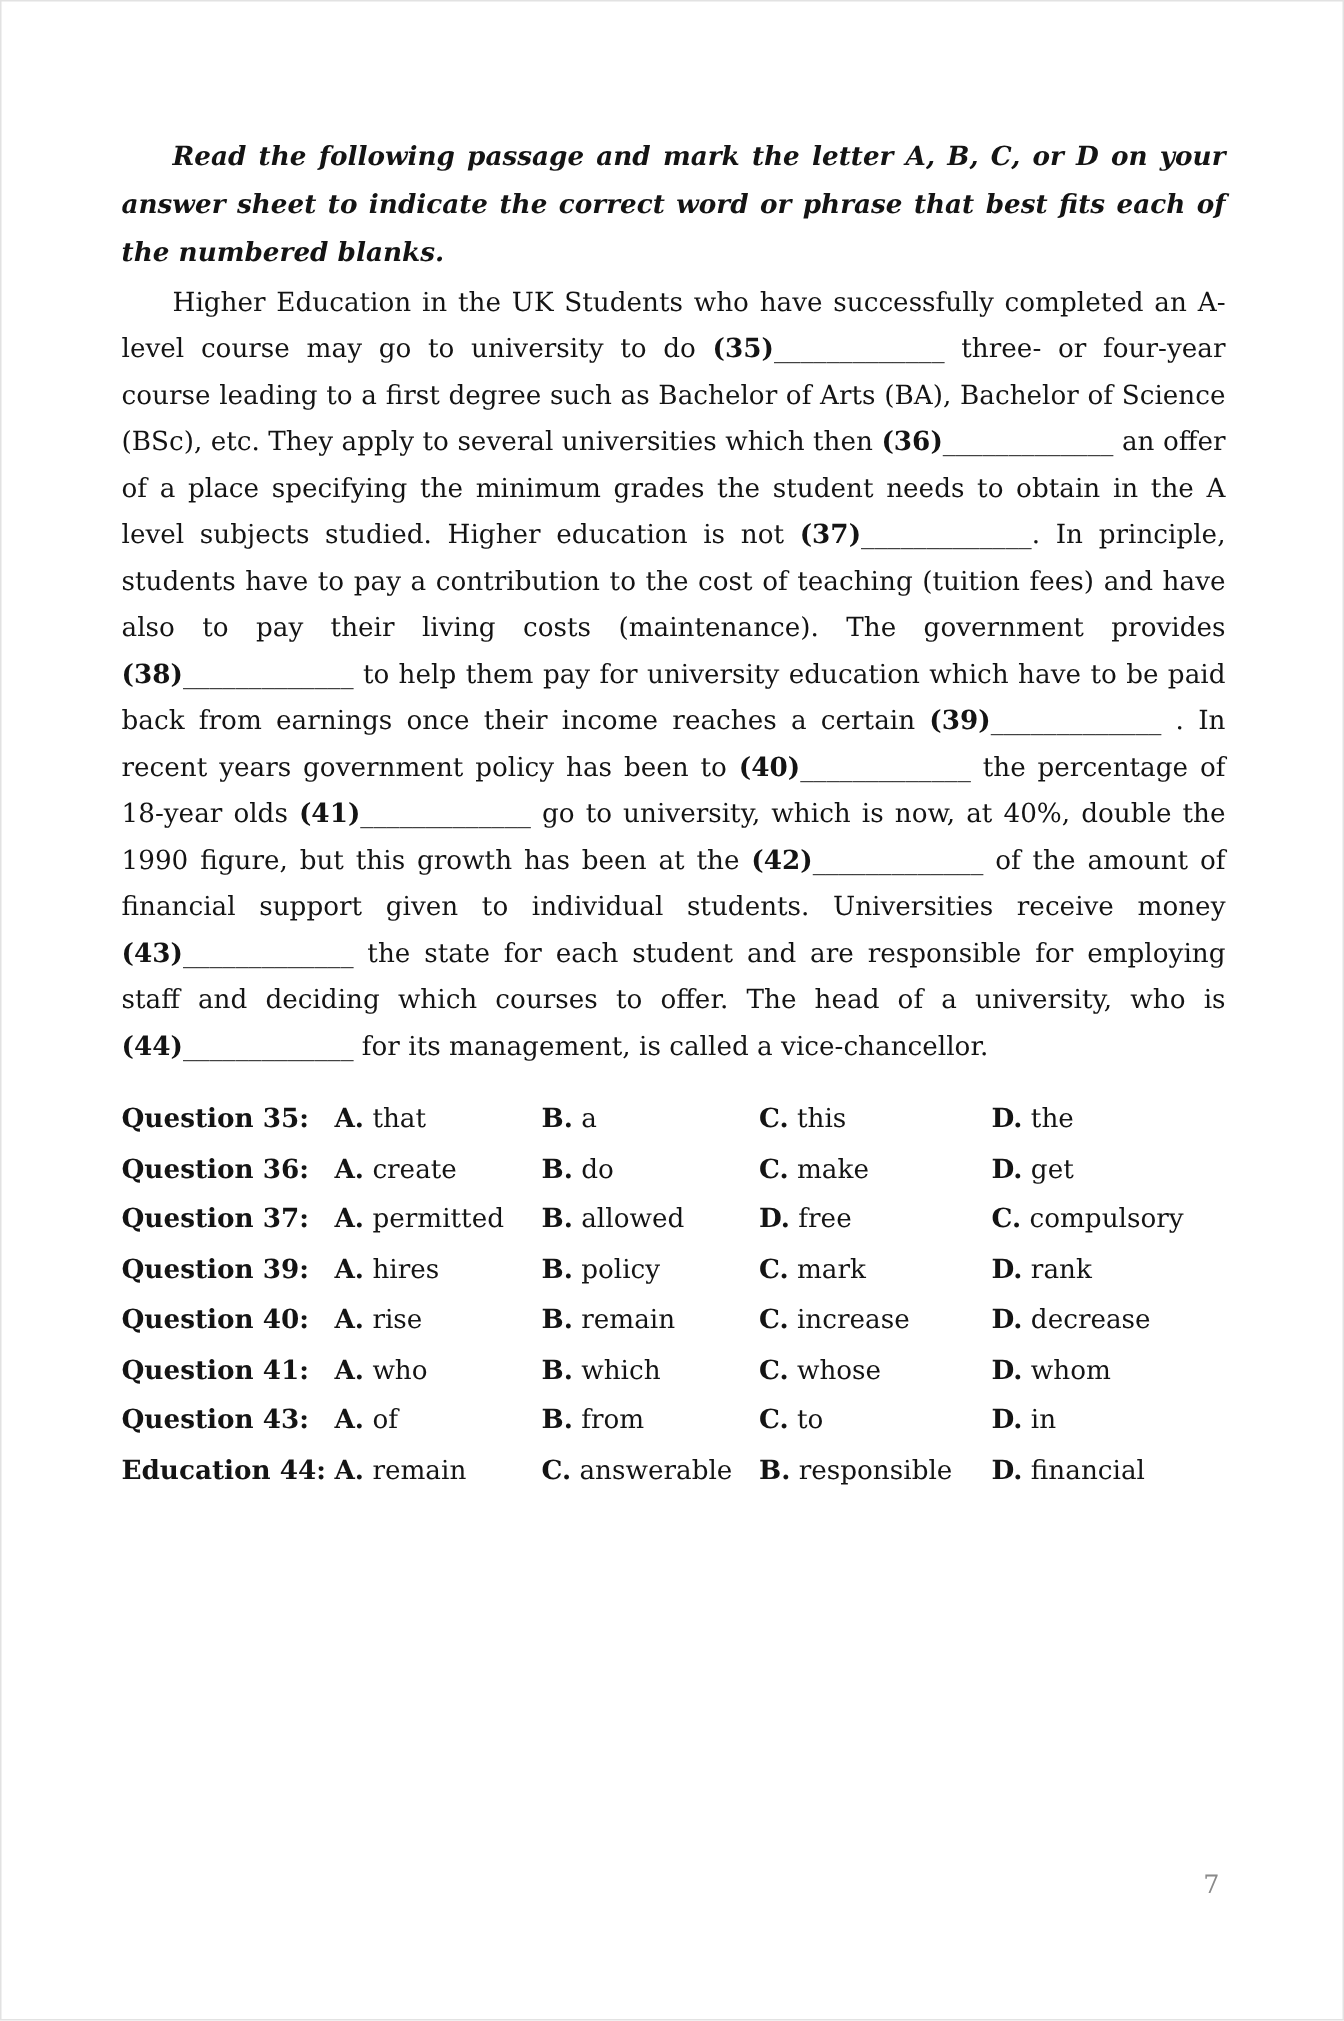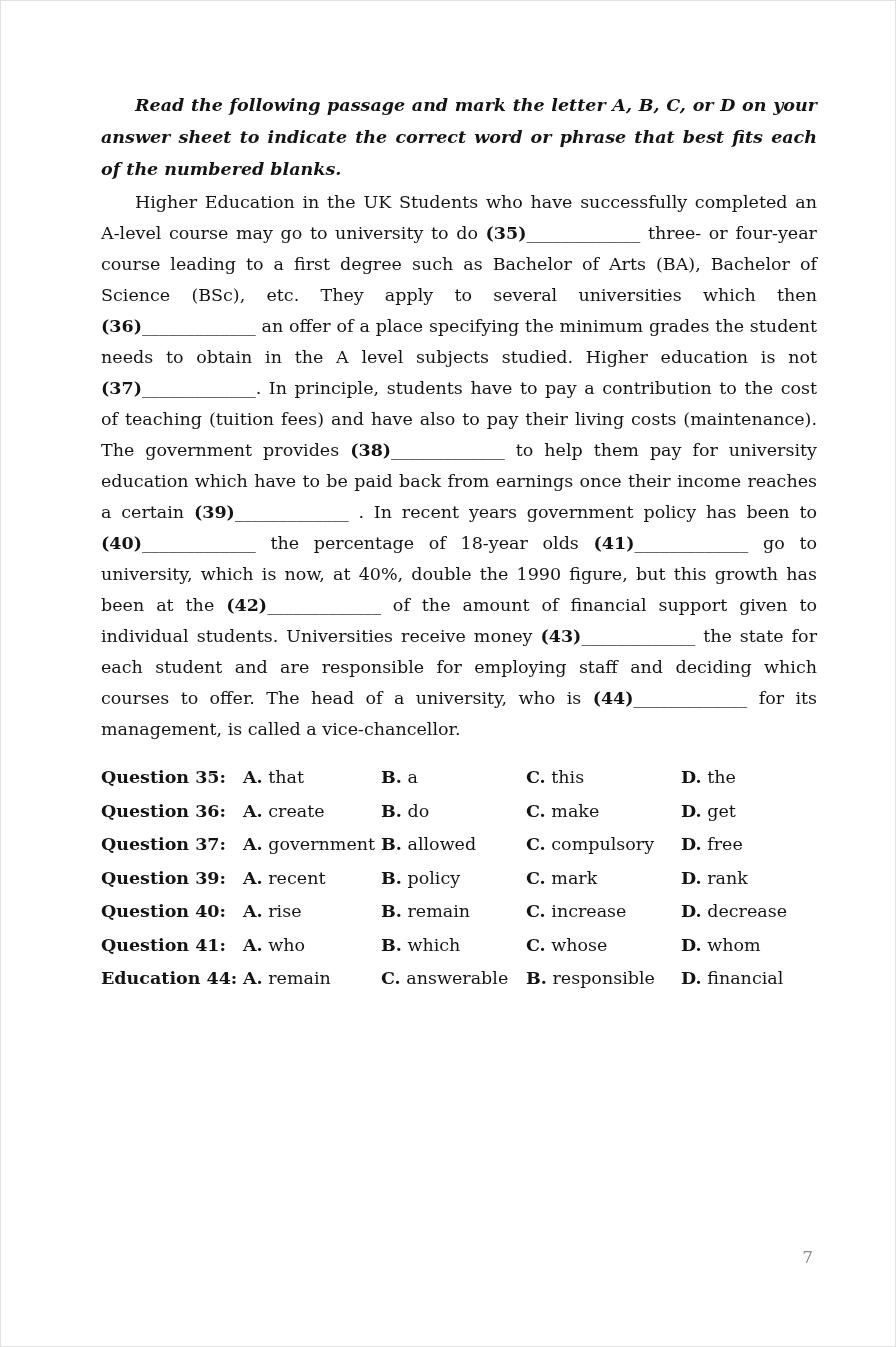--- a/index.html
+++ b/index.html
@@ -6,21 +6,21 @@
   body{
     width:896px;height:1347px;
     background:#ffffff;
     font-family:"DejaVu Serif","Liberation Serif",serif;
     color:#141414;
     position:relative;
     box-sizing:border-box;
     border:1px solid #e2e2e2;
   }
   .page{
-    padding:88px 78px 0 100px;
+    padding:88px 78px 0 80px;
   }
   .instructions{
     margin:0;
     font-weight:bold;
     font-style:italic;
     font-size:17.5px;
     line-height:32px;
     text-align:justify;
     text-indent:34px;
   }
@@ -73,30 +73,30 @@
     <div class="qrow">
       <span class="qlabel">Question 36:</span>
       <span class="qopt"><span class="b">A.</span> <span>create</span></span>
       <span class="qopt"><span class="b">B.</span> <span>do</span></span>
       <span class="qopt"><span class="b">C.</span> <span>make</span></span>
       <span class="qopt"><span class="b">D.</span> <span>get</span></span>
     </div>
 
     <div class="qrow">
       <span class="qlabel">Question 37:</span>
-      <span class="qopt"><span class="b">A.</span> <span>government</span></span>
+      <span class="qopt"><span class="b">A.</span> <span>permitted</span></span>
       <span class="qopt"><span class="b">B.</span> <span>allowed</span></span>
+      <span class="qopt"><span class="b">D.</span> <span>free</span></span>
       <span class="qopt"><span class="b">C.</span> <span>compulsory</span></span>
-      <span class="qopt"><span class="b">D.</span> <span>free</span></span>
     </div>
 
 
     <div class="qrow">
       <span class="qlabel">Question 39:</span>
-      <span class="qopt"><span class="b">A.</span> <span>recent</span></span>
+      <span class="qopt"><span class="b">A.</span> <span>hires</span></span>
       <span class="qopt"><span class="b">B.</span> <span>policy</span></span>
       <span class="qopt"><span class="b">C.</span> <span>mark</span></span>
       <span class="qopt"><span class="b">D.</span> <span>rank</span></span>
     </div>
 
     <div class="qrow">
       <span class="qlabel">Question 40:</span>
       <span class="qopt"><span class="b">A.</span> <span>rise</span></span>
       <span class="qopt"><span class="b">B.</span> <span>remain</span></span>
       <span class="qopt"><span class="b">C.</span> <span>increase</span></span>
@@ -105,20 +105,27 @@
 
     <div class="qrow">
       <span class="qlabel">Question 41:</span>
       <span class="qopt"><span class="b">A.</span> <span>who</span></span>
       <span class="qopt"><span class="b">B.</span> <span>which</span></span>
       <span class="qopt"><span class="b">C.</span> <span>whose</span></span>
       <span class="qopt"><span class="b">D.</span> <span>whom</span></span>
     </div>
 
 
+    <div class="qrow">
+      <span class="qlabel">Question 43:</span>
+      <span class="qopt"><span class="b">A.</span> <span>of</span></span>
+      <span class="qopt"><span class="b">B.</span> <span>from</span></span>
+      <span class="qopt"><span class="b">C.</span> <span>to</span></span>
+      <span class="qopt"><span class="b">D.</span> <span>in</span></span>
+    </div>
 
     <div class="qrow">
       <span class="qlabel">Education 44:</span>
       <span class="qopt"><span class="b">A.</span> <span>remain</span></span>
       <span class="qopt"><span class="b">C.</span> <span>answerable</span></span>
       <span class="qopt"><span class="b">B.</span> <span>responsible</span></span>
       <span class="qopt"><span class="b">D.</span> <span>financial</span></span>
     </div>
 
   </div>

